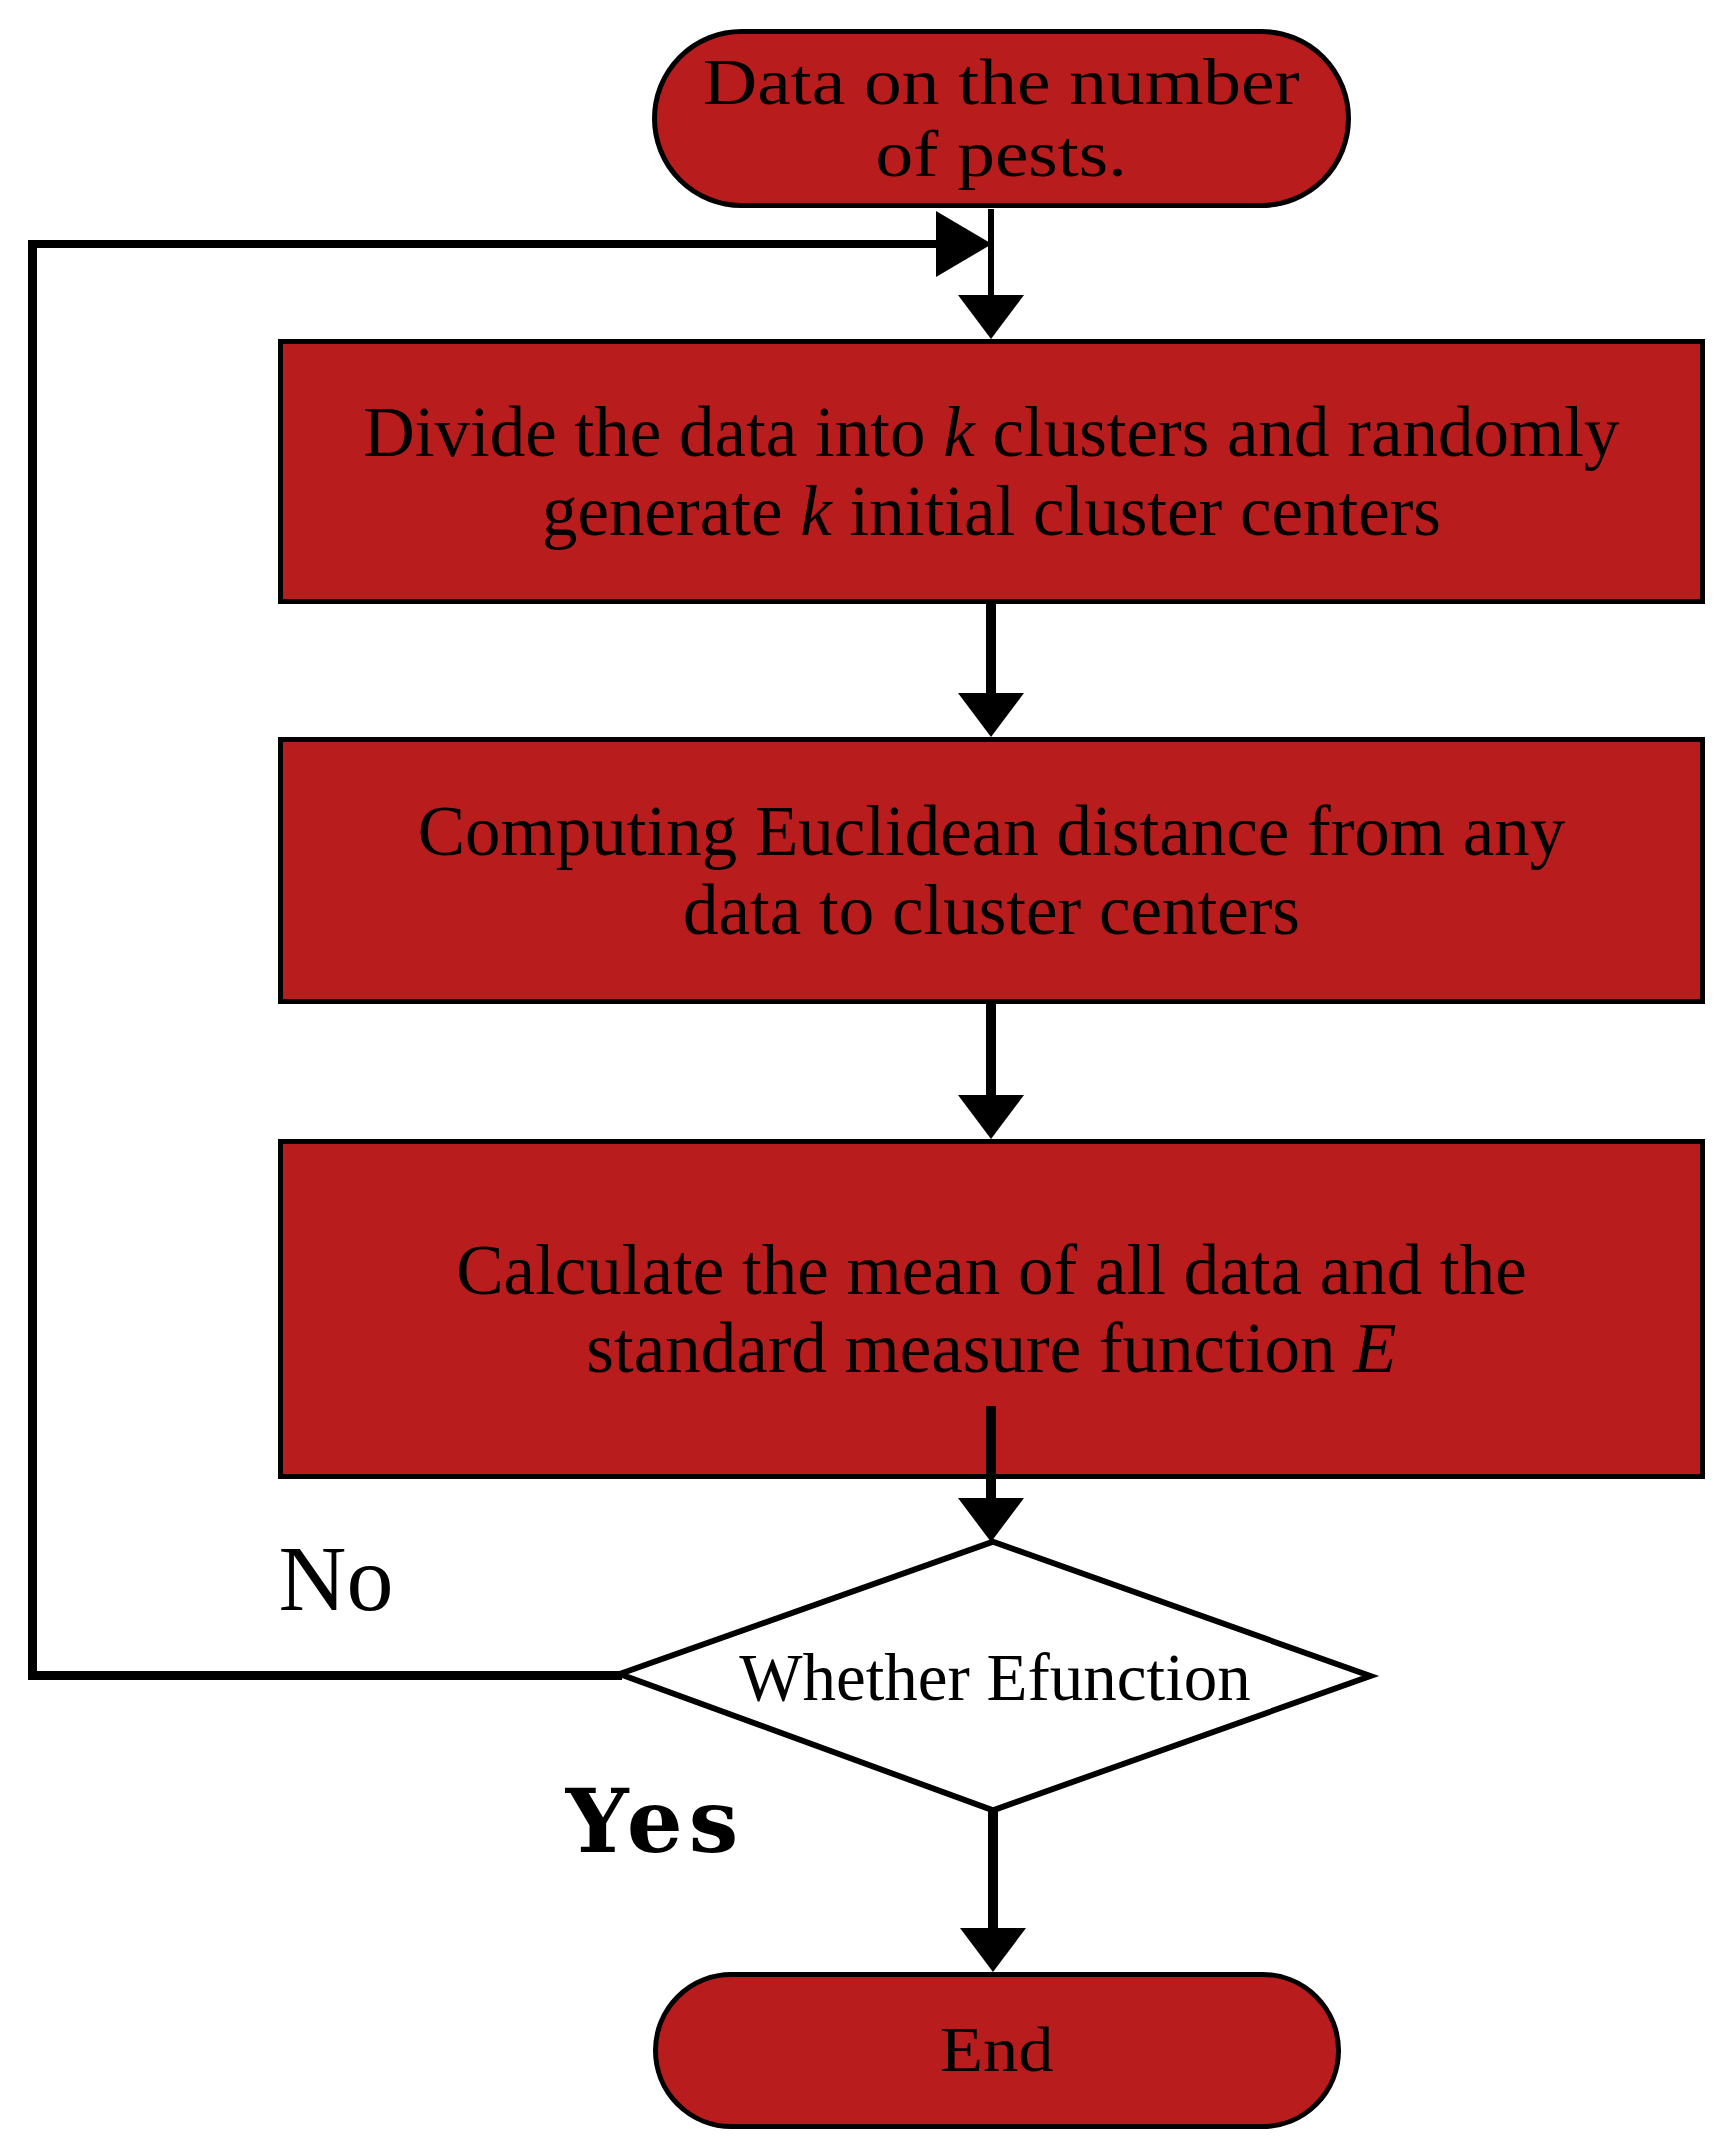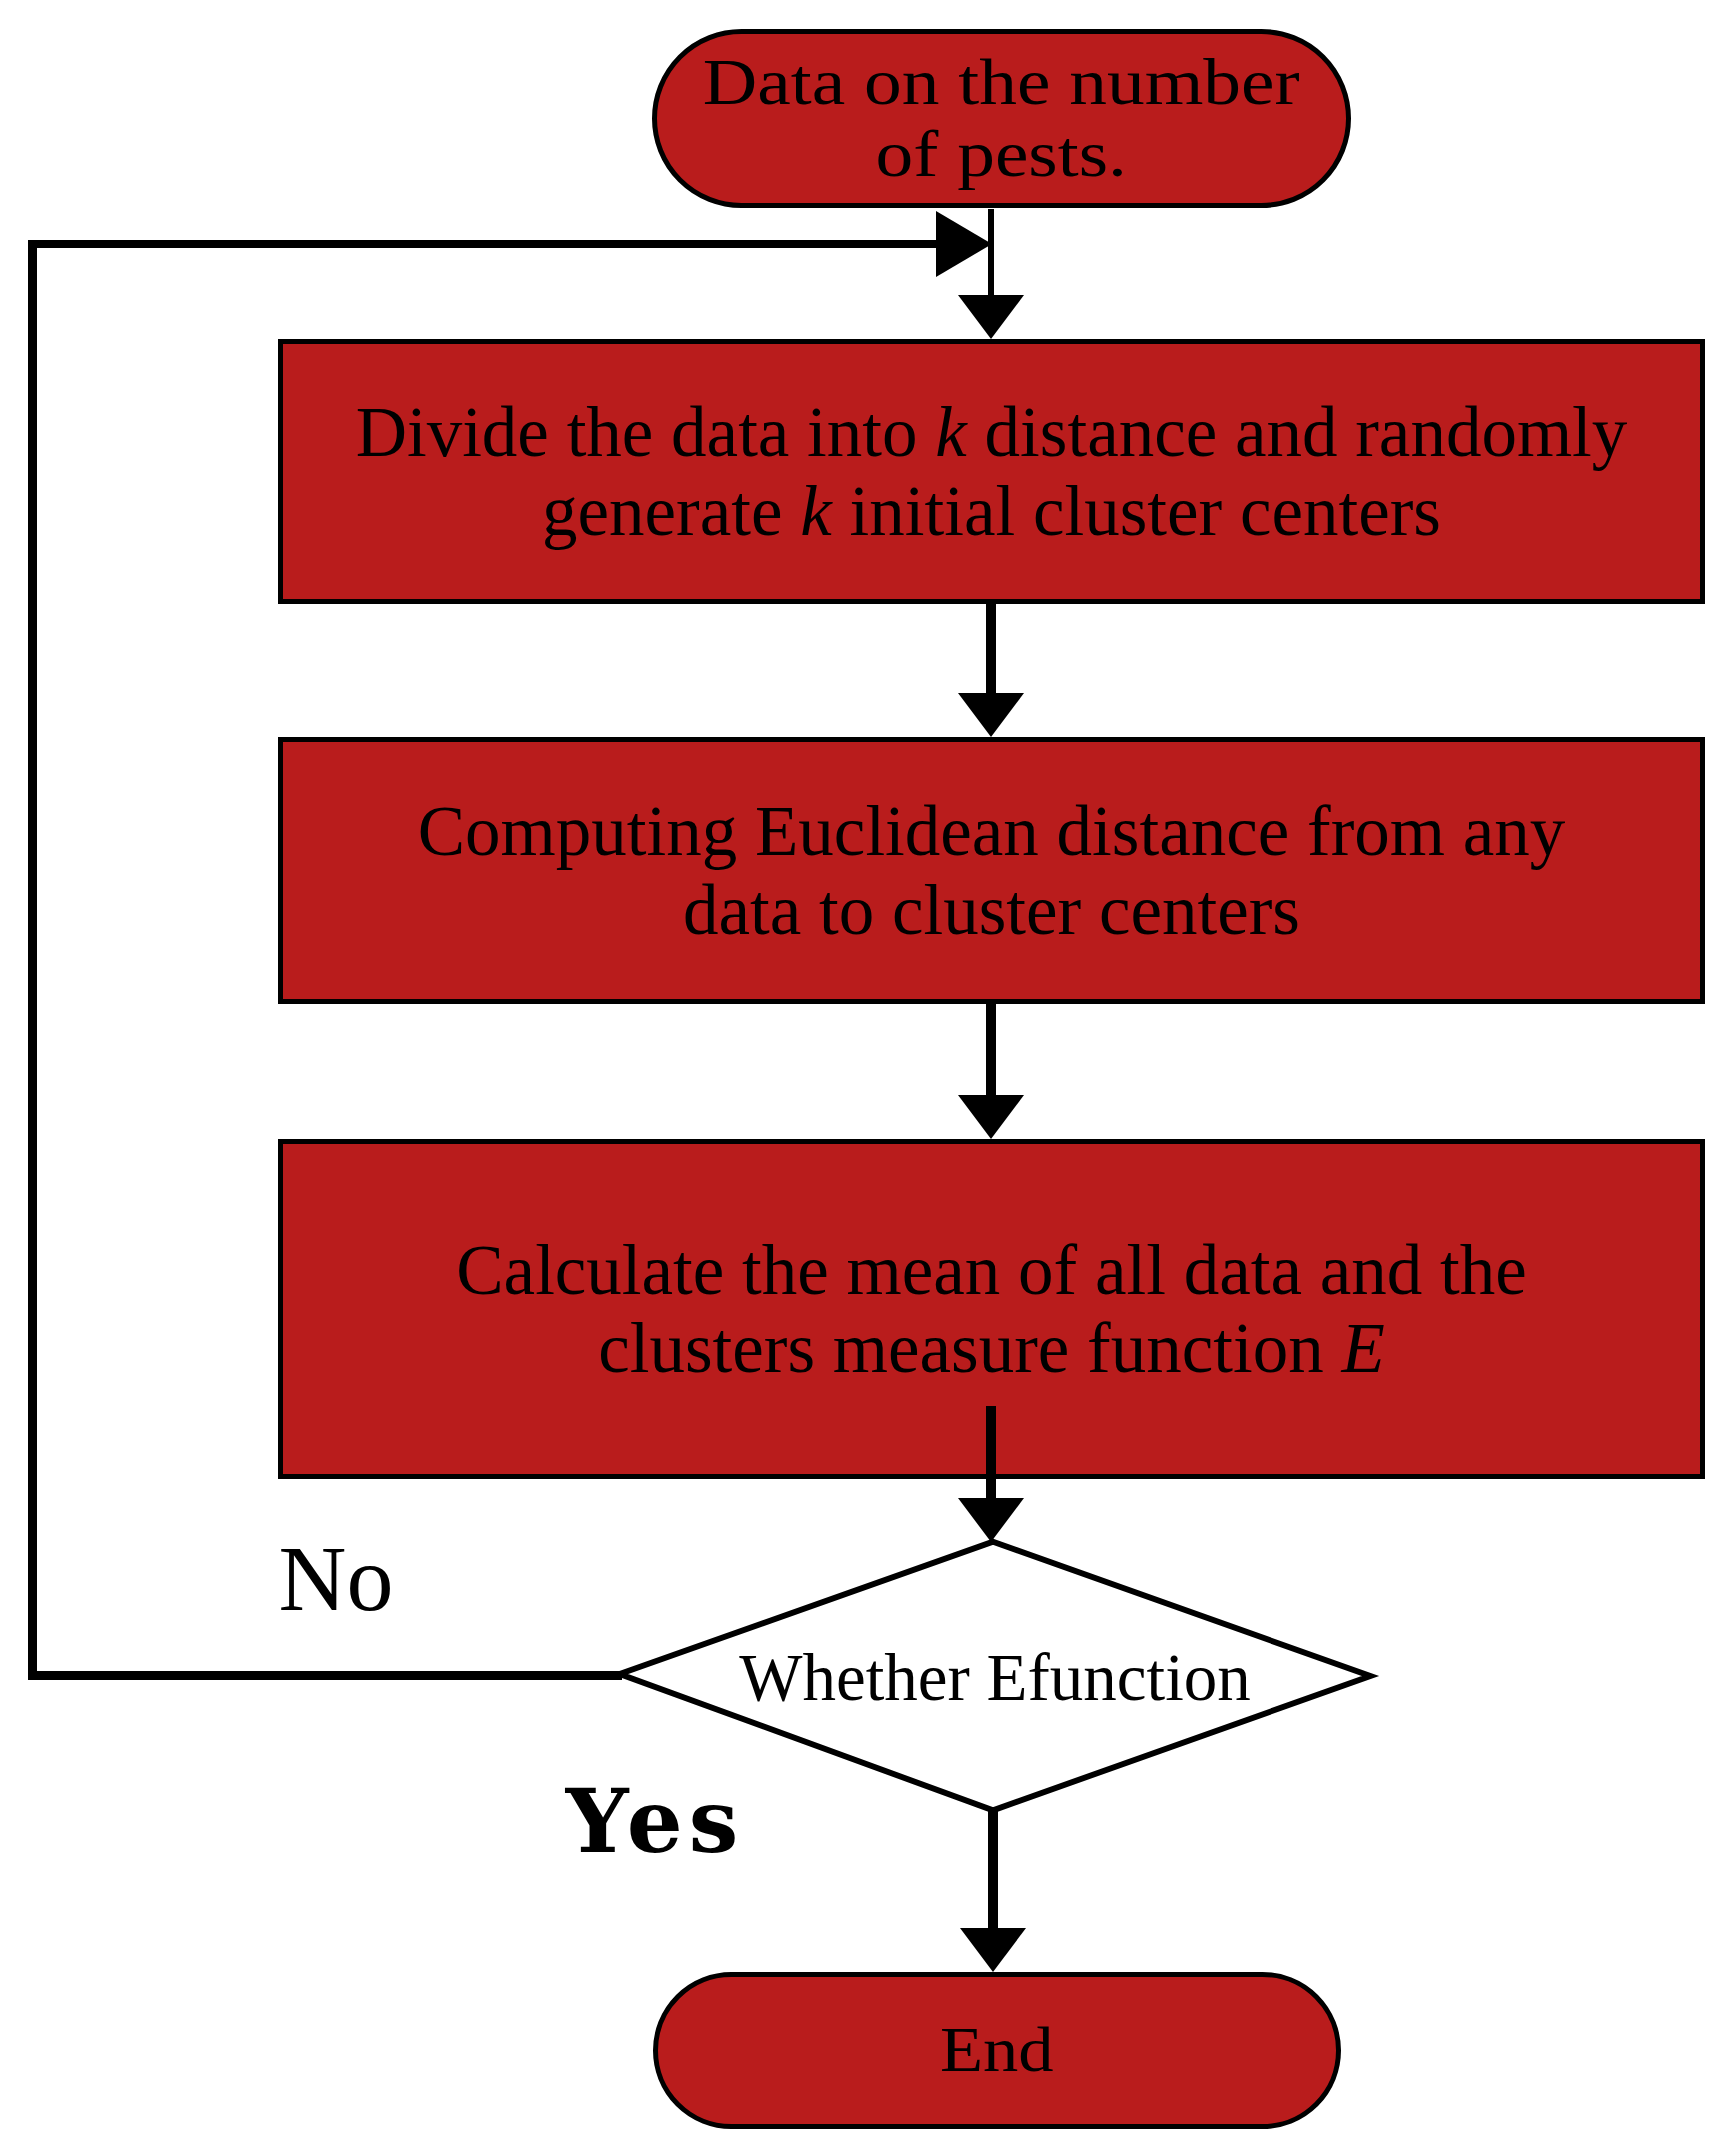--- a/index.html
+++ b/index.html
@@ -117,42 +117,42 @@
         <span class="line"><span>Data on the number</span></span>
         <span class="line"><span>of pests.</span></span>
       </div>
   </div>
 
   <div class="edge" style="left:988px; top:209px; width:5.9px; height:88px;"></div>
   <div class="arrowhead down" style="left:958px; top:295px;"></div>
 
   <div class="node process" style="left:278px; top:339px; width:1427px; height:265px;">
     <div class="node-text">
-        <span class="line"><span>Divide the data into </span><em>k</em><span> distance and randomly</span></span>
+        <span class="line"><span>Divide the data into </span><em>k</em><span> clusters and randomly</span></span>
         <span class="line"><span>generate </span><em>k</em><span> initial cluster centers</span></span>
       </div>
   </div>
 
   <div class="edge" style="left:986px; top:604px; width:9.8px; height:91px;"></div>
   <div class="arrowhead down" style="left:958px; top:693px;"></div>
 
   <div class="node process" style="left:278px; top:737px; width:1427px; height:267px;">
     <div class="node-text">
         <span class="line"><span>Computing Euclidean distance from any</span></span>
         <span class="line"><span>data to cluster centers</span></span>
       </div>
   </div>
 
   <div class="edge" style="left:986px; top:1004px; width:9.8px; height:93px;"></div>
   <div class="arrowhead down" style="left:958px; top:1095px;"></div>
 
   <div class="node process" style="left:278px; top:1139px; width:1427px; height:340px;">
     <div class="node-text">
         <span class="line"><span>Calculate the mean of all data and the</span></span>
-        <span class="line"><span>clusters measure function </span><em>E</em></span>
+        <span class="line"><span>standard measure function </span><em>E</em></span>
       </div>
   </div>
 
   <div class="edge" style="left:986px; top:1406px; width:9.8px; height:94px;"></div>
   <div class="arrowhead down" style="left:958px; top:1498px;"></div>
 
   <svg class="diamond-svg" width="790" height="308" viewBox="0 0 806 314">
     <polygon points="401,20 786,157 401,294 20,155" fill="#ffffff" stroke="#000000" stroke-width="6"></polygon>
   </svg>
   <div class="diamond-text"><span class="line"><span>Whether E</span></span><span class="line"><span>function</span></span></div>

